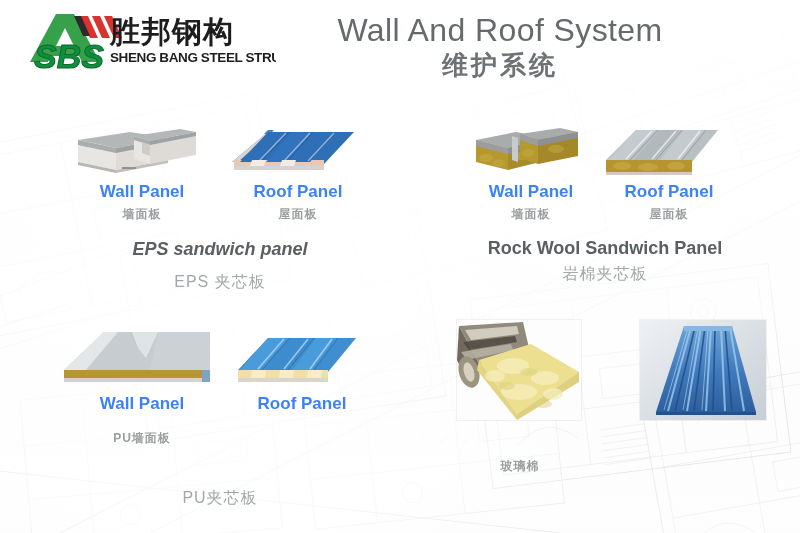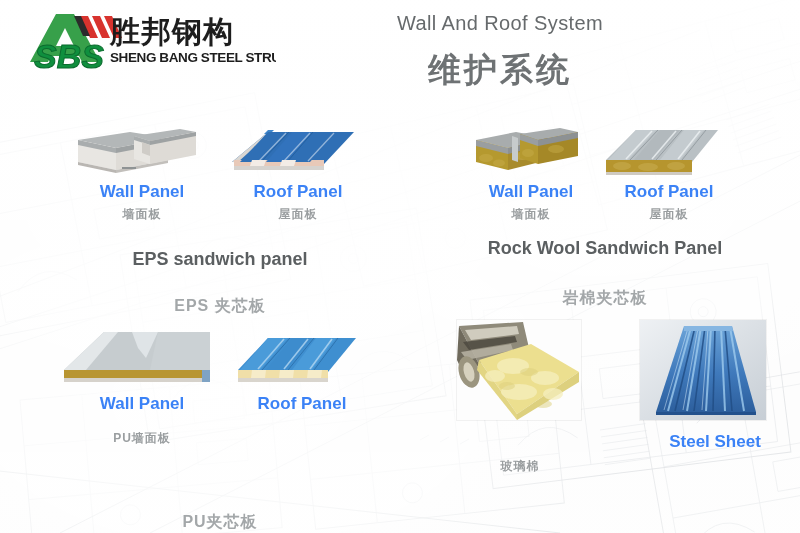--- a/index.html
+++ b/index.html
@@ -22,38 +22,38 @@
       radial-gradient(ellipse 430px 250px at 210px 200px, rgba(255,255,255,.93) 0%, rgba(255,255,255,.70) 55%, rgba(255,255,255,0) 100%),
       radial-gradient(ellipse 400px 240px at 600px 190px, rgba(255,255,255,.92) 0%, rgba(255,255,255,.66) 55%, rgba(255,255,255,0) 100%),
       radial-gradient(ellipse 400px 230px at 230px 400px, rgba(255,255,255,.90) 0%, rgba(255,255,255,.62) 55%, rgba(255,255,255,0) 100%),
       linear-gradient(180deg, rgba(255,255,255,.98) 0%, rgba(255,255,255,.86) 14%, rgba(255,255,255,.55) 30%, rgba(255,255,255,.42) 60%, rgba(255,255,255,.55) 100%);
   }
 
   
   .logo{position:absolute;left:14px;top:6px;width:262px;height:72px;}
   .title-en{
     position:absolute;left:330px;top:12px;width:340px;text-align:center;
-    font-size:20px;color:#666a6c;letter-spacing:.4px;
+    font-size:32px;color:#666a6c;letter-spacing:.4px;
     text-shadow:0 1px 1px rgba(255,255,255,.9);
   }
   .title-cn{
     position:absolute;left:330px;top:48px;width:340px;text-align:center;
-    font-size:33px;color:#6e7274;letter-spacing:3px;font-weight:bold;
+    font-size:26px;color:#6e7274;letter-spacing:3px;font-weight:bold;
     text-shadow:0 1px 1px rgba(255,255,255,.9);
   }
 
   
   .lbl-en{position:absolute;text-align:center;font-size:17px;font-weight:bold;color:#3b82f6;
           text-shadow:0 1px 1px rgba(255,255,255,.95);white-space:nowrap;}
   .lbl-cn{position:absolute;text-align:center;font-size:12px;font-weight:bold;color:#9a9ea0;
           text-shadow:0 1px 1px rgba(255,255,255,.95);white-space:nowrap;letter-spacing:1px;}
   .grp-en{position:absolute;text-align:center;font-size:18px;font-weight:bold;color:#5b5f61;
           text-shadow:0 1px 1px rgba(255,255,255,.95);white-space:nowrap;}
-  .grp-cn{position:absolute;text-align:center;font-size:16px;font-weight:bold;color:#a3a7a9;
-          text-shadow:0 1px 1px rgba(255,255,255,.95);white-space:nowrap;letter-spacing:1px;margin-top:24px;}
+  .grp-cn{position:absolute;text-align:center;font-size:16px;font-weight:normal;color:#a3a7a9;
+          text-shadow:0 1px 1px rgba(255,255,255,.95);white-space:nowrap;letter-spacing:1px;}
 
   .pic{position:absolute;}
   .pic svg{display:block;}
   .framed{box-shadow:0 0 0 1px rgba(0,0,0,.05);}
 </style>
 </head>
 <body>
 
 <div id="stage">
 
@@ -215,21 +215,21 @@
         <path d="M61 16 L33 46"></path>
           <path d="M85 16 L59 46"></path>
       </g>
       <path d="M24 44 h14 l-2 6 h-14 z" fill="#f3ece6"></path>
       <path d="M54 44 h14 l-2 6 h-14 z" fill="#f3ece6"></path>
     </svg>
   </div>
   <div class="lbl-en" style="left:218px;top:182px;width:160px;">Roof Panel</div>
   <div class="lbl-cn" style="left:218px;top:206px;width:160px;">屋面板</div>
 
-  <div class="grp-en" style="left:90px;top:249px;width:260px;">EPS sandwich panel</div>
+  <div class="grp-en" style="left:90px;top:239px;width:260px;font-style:italic;">EPS sandwich panel</div>
   <div class="grp-cn" style="left:90px;top:272px;width:260px;">EPS 夹芯板</div>
 
   <div class="pic" style="left:472px;top:118px;">
     <svg width="112" height="66" viewBox="0 0 112 66">
       <path d="M4 22 L44 14 L76 20 L36 30 Z" fill="#a8acad"></path>
       <path d="M4 22 L36 30 L36 52 L4 44 Z" fill="#b5992f"></path>
       <path d="M36 30 L76 20 L76 42 L36 52 Z" fill="#a88b2c"></path>
       <path d="M4 22 L36 30 L36 36 L4 28 Z" fill="#9a9ea0"></path>
       <path d="M36 30 L76 20 L76 26 L36 36 Z" fill="#8d9193"></path>
       <g fill="#c6ab48" opacity=".55">
@@ -394,15 +394,14 @@
       </g>
       <g stroke="#d8ecfb" stroke-width=".9" opacity=".55" fill="none">
         <path d="M48 8 L24 90"></path>
           <path d="M58 8 L43 90"></path>
           <path d="M68 8 L62 90"></path>
       </g>
       <path d="M44 6 L92 6 L93 11 L44 11 Z" fill="#86b6e2"></path>
       <path d="M16 92 L116 92 L116 95 L16 95 Z" fill="#23518c"></path>
     </svg>
   </div>
-  <div class="lbl-en" style="left:635px;top:432px;width:160px;">Steel Sheet</div>
 
 </div>
 
 </body></html>

